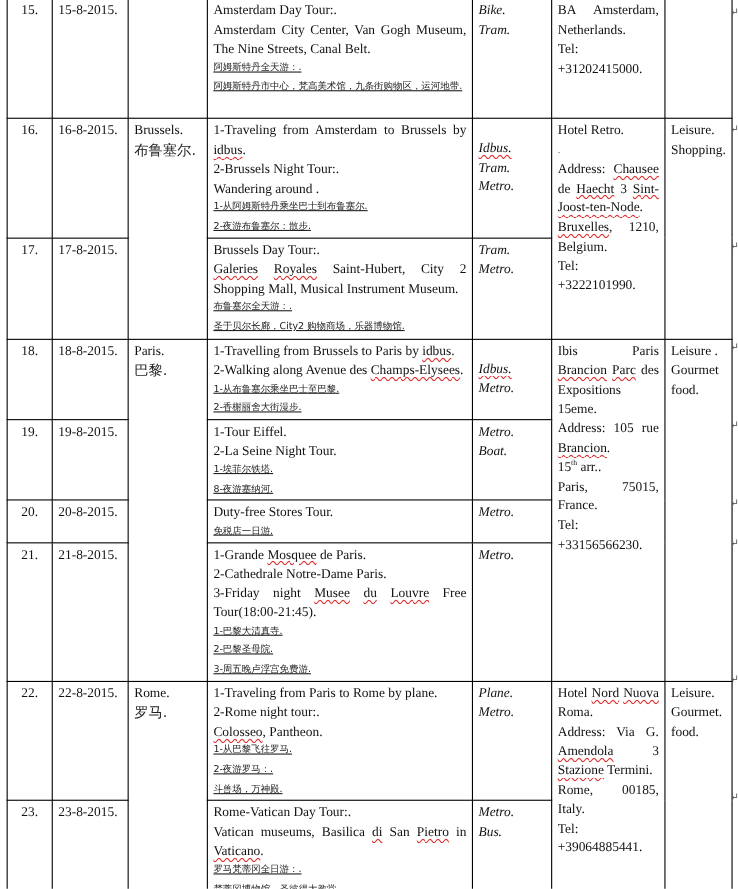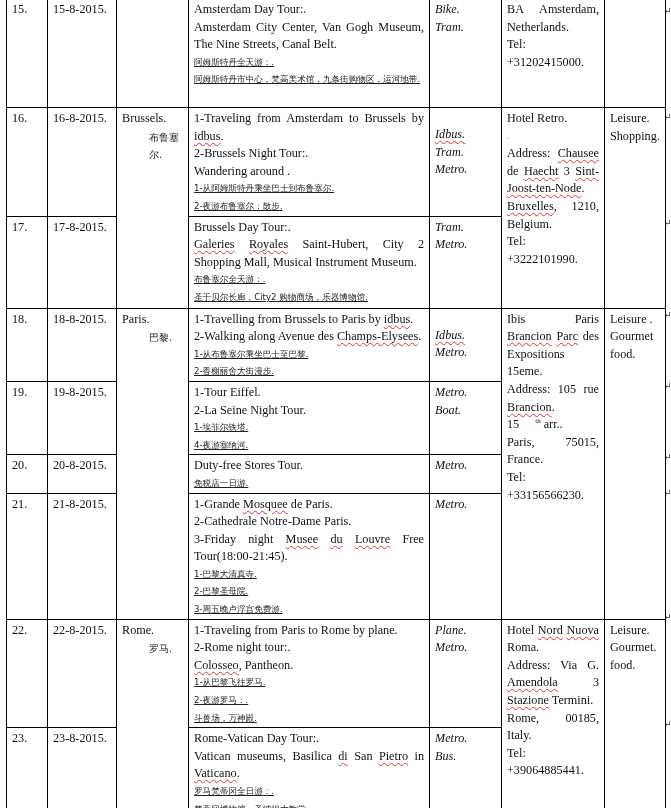--- a/index.html
+++ b/index.html
@@ -1,35 +1,35 @@
 <!DOCTYPE html>
 <html><head>
 <meta charset="utf-8">
 <style>
   html, body { margin:0; padding:0; background:#ffffff; }
   body { width:671px; height:808px; overflow:hidden; position:relative;
          font-family:"Liberation Serif", "DejaVu Serif", serif; color:#111; }
   .tbl { position:absolute; left:6px; top:-2px; border-collapse:collapse; table-layout:fixed; }
   .tbl td { border:1.3px solid #000; vertical-align:top; padding:2px 5px 0 5px;
             font-size:12.2px; line-height:17.6px; overflow:hidden; }
-  .c-no { width:30px; text-align:left; padding-left:2px; padding-right:2px; }
+  .c-no { width:30px; text-align:center; padding-left:2px; padding-right:2px; }
   .c-date { width:58px;margin-top:21px; }
   .c-city { width:61px; }
   .c-act { width:230px; }
   .c-trans { width:61px;font-style:italic; }
   .c-hotel { width:92px; }
   .c-note { width:46px; }
   .en { display:block; }
   .just { text-align:justify; text-align-last:left; }
   .cn { display:block; font-family:"DejaVu Sans", sans-serif; font-size:8.6px; line-height:17.6px; color:#222;text-decoration:underline; }
-  .cn-city { display:block; font-family:"DejaVu Sans", sans-serif; font-size:10px; line-height:17.6px; color:#222; margin-top:1px;margin-left:27px; }
+  .cn-city { display:block; font-family:"DejaVu Sans", sans-serif; font-size:13px; line-height:17.6px; color:#222; margin-top:1px; }
   .mark { color:#555; font-size:9px; }
   .sq { text-decoration:underline wavy #d33; text-decoration-thickness:1px; text-underline-offset:2px;margin-top:16px; }
   .endmark { position:absolute; left:664px; font-size:9px; color:#444; }
-  sup { font-size:7px; line-height:0;margin-left:16px; }
+  sup { font-size:7px; line-height:0; }
 </style>
 </head>
 <body>
 
 <table class="tbl">
   <colgroup>
     <col style="width:41px">
       <col style="width:69px">
       <col style="width:72px">
       <col style="width:241px">
@@ -139,21 +139,21 @@
     </td>
   </tr>
 
   <tr style="height:72px">
     <td class="c-no">19.</td>
     <td class="c-date">19-8-2015.</td>
     <td class="c-act">
       <span class="en">1-Tour Eiffel.</span>
       <span class="en">2-La Seine Night Tour.</span>
       <span class="cn">1-埃菲尔铁塔.</span>
-      <span class="cn">4-夜游塞纳河.</span>
+      <span class="cn">8-夜游塞纳河.</span>
     </td>
     <td class="c-trans">
       <span class="en">Metro.</span>
       <span class="en">Boat.</span>
     </td>
   </tr>
 
   <tr style="height:36px">
     <td class="c-no">20.</td>
     <td class="c-date">20-8-2015.</td>

